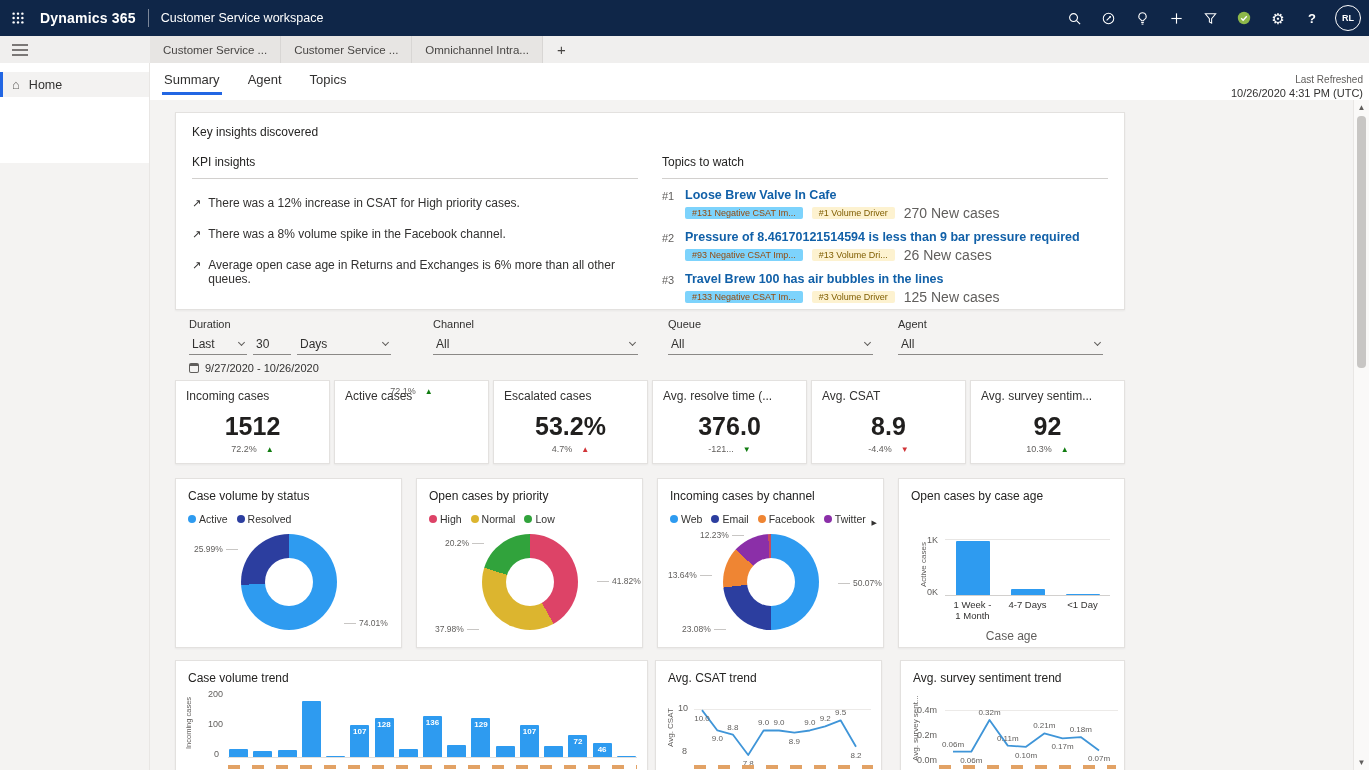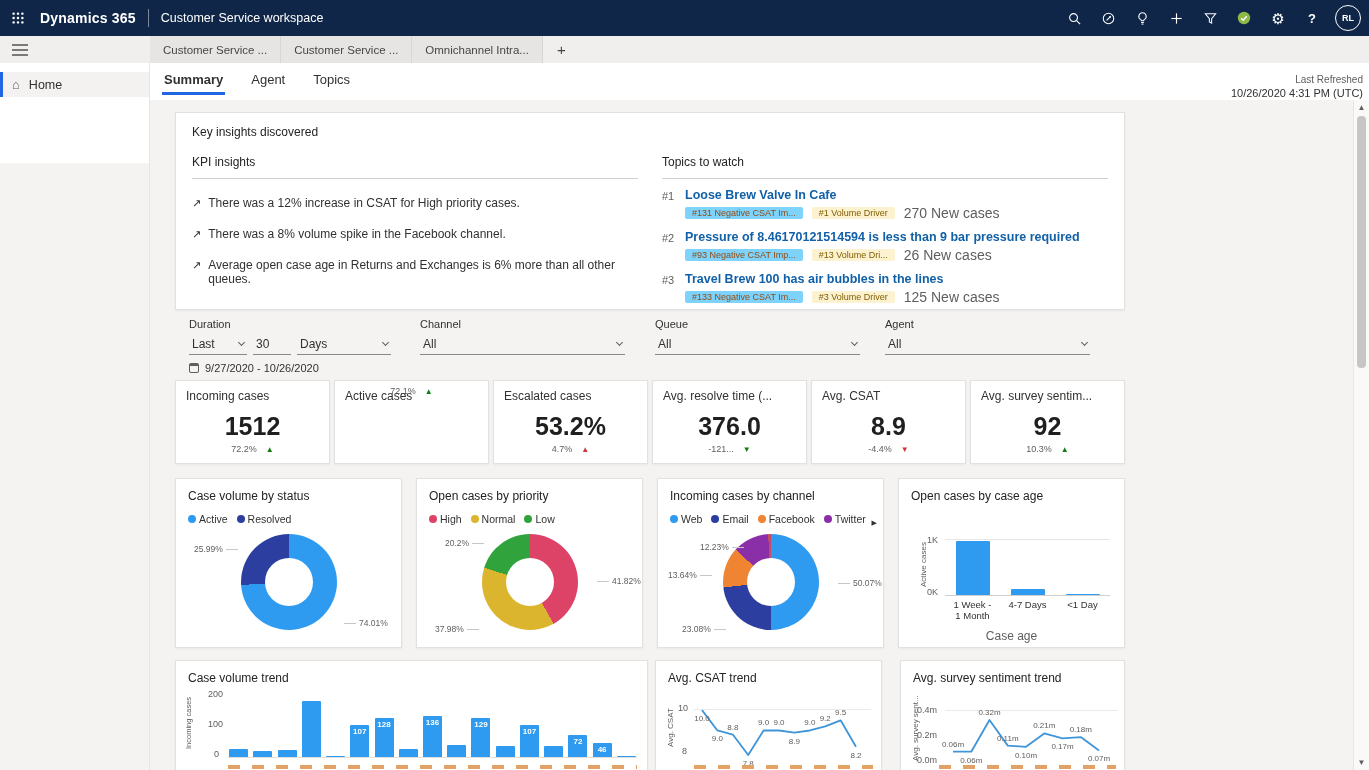--- a/index.html
+++ b/index.html
@@ -33,21 +33,21 @@
   .sidebar::after{content:'';position:absolute;top:100px;left:0;right:0;bottom:0;background:#f4f3f2}
   .home-item{margin-top:9px;height:25px;display:flex;align-items:center;background:#f3f2f1;border-left:3px solid #2266e3;cursor:pointer}
   .house-icon{font-size:13px;color:#605e5c;margin:0 9px 0 9px;line-height:1}
   .home-label{font-size:12.5px;color:#323130}
 
   
   .content{position:absolute;top:63px;left:150px;right:0;bottom:0;background:#fff}
   .content-header{position:relative;height:37px;background:#fff}
   .view-tabs{position:absolute;left:12px;top:0;display:flex;gap:24px}
   .view-tab{padding:9px 2px 5px;font-size:13px;color:#323130;border-bottom:3px solid transparent;cursor:pointer}
-  .view-tab.active{font-weight:700;border-bottom-color:#2266e3}
+  .view-tab.active{font-weight:400;border-bottom-color:#2266e3}
   .refresh{position:absolute;right:6px;top:11px;text-align:right}
   .refresh-label{font-size:10px;color:#605e5c}
   .refresh-value{font-size:11px;color:#323130;margin-top:2px}
 
   .dashboard{position:absolute;top:37px;left:0;right:16px;bottom:0;background:#f4f3f2;overflow:hidden;padding:12px 0 0 25px}
   .card{background:#fff;border:1px solid #e3e1df;box-shadow:0 1px 2px rgba(0,0,0,.05)}
 
   
   .insights-card{width:950px;height:198px;padding:12px 16px}
   .ins-title{font-size:12px;color:#252423}
@@ -69,21 +69,21 @@
   
   .filters{display:flex;margin-top:8px;width:950px;height:56px}
   .f-label{font-size:11px;color:#323130}
   .f-controls{display:flex;gap:6px;margin-top:4px}
   .select{display:flex;justify-content:space-between;align-items:center;border-bottom:1px solid #8a8886;font-size:12px;color:#323130;height:21px;padding:0 3px;cursor:pointer;background:#fff0}
   .chev{width:5px;height:5px;border:solid #605e5c;border-width:0 1px 1px 0;transform:rotate(45deg);margin-top:-3px}
   .inp-count{width:38px;border:none;border-bottom:1px solid #8a8886;font-size:12px;color:#323130;height:21px;padding:0 3px;background:transparent;font-family:inherit}
   .date-range{margin-top:7px;font-size:11px;color:#323130;display:flex;align-items:center;gap:6px}
   .cal-icon{width:10px;height:10px;border:1px solid #605e5c;border-top-width:3px;border-radius:2px;display:inline-block}
   .f-duration{margin-left:14px;width:204px}
-  .f-channel{margin-left:27px;width:205px}
+  .f-channel{margin-left:40px;width:205px}
   .f-queue{margin-left:30px;width:205px}
   .f-agent{margin-left:25px;width:205px}
 
   
   .kpi-row{display:flex;gap:4px;margin-top:6px;width:950px}
   .kpi-card{flex:1;height:84px;position:relative;text-align:center}
   .kpi-title{position:absolute;left:10px;top:8px;font-size:12px;color:#323130;white-space:nowrap;overflow:hidden;right:4px;text-align:left}
   .kpi-value{padding-top:33px;font-size:25px;font-weight:600;color:#201f1e;line-height:1}
   .kpi-change{font-size:9px;color:#605e5c;margin-top:5px}
   .kpi-arrow{font-size:8px;margin-left:9px}
@@ -98,21 +98,21 @@
   .legend-more{position:absolute;right:6px;top:40px;font-size:7px;color:#323130;background:none;border:none;cursor:pointer}
   .donut-wrap{position:relative;width:100%;height:108px;margin-top:4px}
   .donut{position:absolute;left:53px;top:4px;width:96px;height:96px;border-radius:50%}
   .donut::after{content:'';position:absolute;inset:24px;background:#fff;border-radius:50%}
   .pct{position:absolute;font-size:8.5px;color:#605e5c;white-space:nowrap}
   .ld-r::after{content:'';display:inline-block;width:12px;height:1px;background:#c8c6c4;vertical-align:middle;margin-left:3px}
   .ld-l::before{content:'';display:inline-block;width:12px;height:1px;background:#c8c6c4;vertical-align:middle;margin-right:3px}
   
   .ps-res{left:6px;top:14px}.ps-act{left:156px;top:88px}
   .pp-low{left:16px;top:8px}.pp-high{left:168px;top:46px}.pp-nor{left:6px;top:94px}
-  .pc-tw{left:30px;top:12px}.pc-fb{left:-2px;top:40px}.pc-em{left:12px;top:94px}.pc-web{left:168px;top:48px}
+  .pc-tw{left:30px;top:0px}.pc-fb{left:-2px;top:40px}.pc-em{left:12px;top:94px}.pc-web{left:168px;top:48px}
 
   
   .age-area{position:absolute;left:12px;right:12px;top:56px;bottom:8px}
   .rot-label{position:absolute;font-size:8px;color:#605e5c;transform:rotate(-90deg);transform-origin:left top;white-space:nowrap}
   .age-ylab{left:8px;top:52px}
   .yt{position:absolute;font-size:9px;color:#605e5c}
   .age-yt1{left:16px;top:0px}.age-yt0{left:16px;top:52px}
   .age-grid{position:absolute;left:34px;right:2px;top:4px;height:1px;background:#e8e6e4}
   .age-base{position:absolute;left:34px;right:2px;top:60px;height:1px;background:#d2d0ce}
   .age-bars{position:absolute;left:34px;right:2px;top:4px;height:56px;display:flex;align-items:flex-end}

